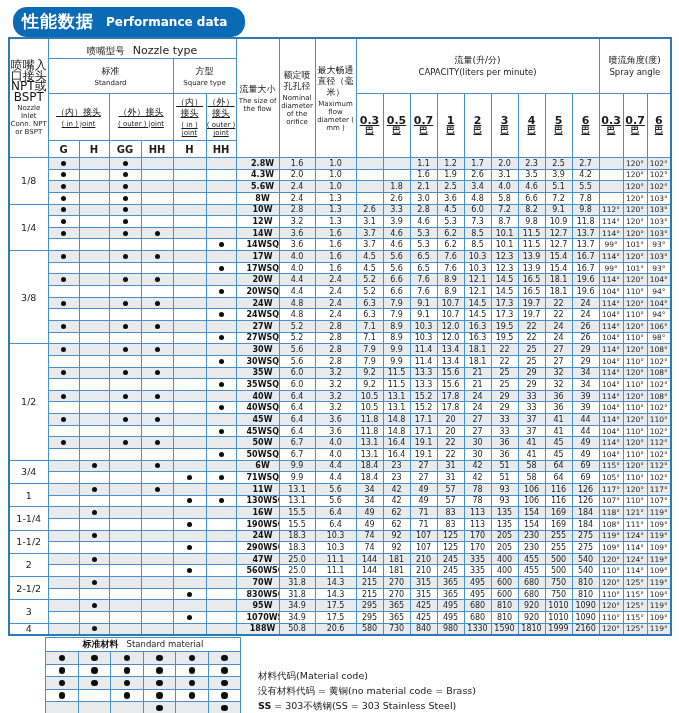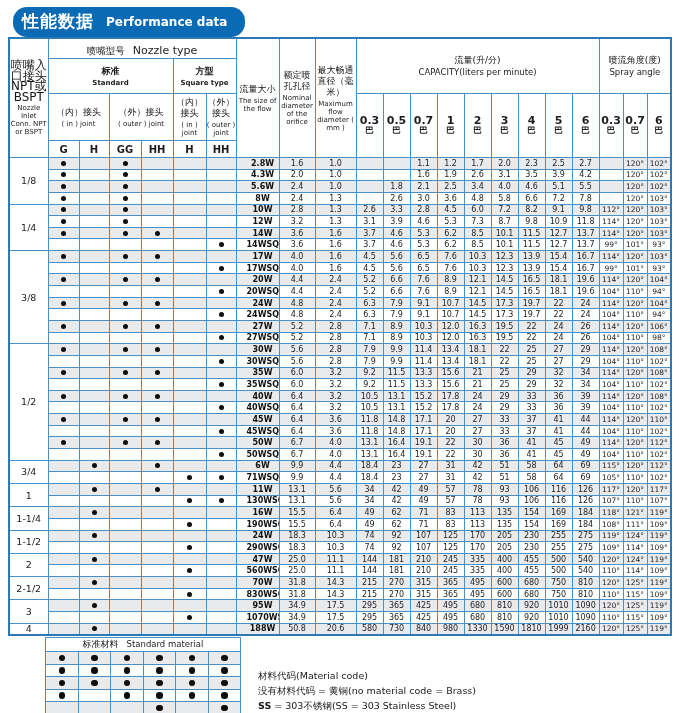--- a/index.html
+++ b/index.html
@@ -23,22 +23,22 @@
   table.perf th,table.perf td{
     border:1px solid #4a90c8;padding:0;text-align:center;vertical-align:middle;
     overflow:hidden;
   }
   thead th{background:#fff;font-weight:normal;}
   .zh{display:block;font-size:9px;line-height:11px;color:#151515;}
   .en{display:block;font-size:7px;line-height:8px;color:#222;margin-top:2px;}
   .zh-inline{font-size:9.5px;color:#151515;}
   .en-inline{font-size:11px;color:#222;margin-left:8px;}
   .r1 th{height:18px;}
-  .r2 th{height:34px;font-weight:bold;}
-  .r3 th{height:46px;}
+  .r2 th{height:34px;}
+  .r3 th{height:46px;text-decoration:underline;}
   .r4 th{height:16px;}
   th.inlet .zh{font-size:12px;line-height:10.5px;}
   th.vcol{padding:1px;}
   th.grp-cap .zh{font-size:9px;}
   th.grp-cap .en{font-size:8.5px;line-height:9px;}
   th.bar-cell{vertical-align:bottom;padding-bottom:3px;}
   th.bar-cell .bar-num{display:block;font-size:11px;font-weight:bold;line-height:9px;}
   th.bar-cell .bar-unit{display:block;font-size:8.5px;font-weight:bold;line-height:10px;}
   th.letter{font-size:10px;font-weight:bold;height:16px;}
 
@@ -49,21 +49,21 @@
   tbody td.model{font-weight:bold;font-size:8px;color:#111;padding-left:10px;}
   tbody td.ang{font-size:7.5px;}
   span.dot{display:inline-block;width:5px;height:5px;border-radius:50%;background:#0d0d0d;vertical-align:middle;}
 
   table.mat{
     position:absolute;left:45px;top:637px;width:196px;
     border-collapse:collapse;table-layout:fixed;border:1px solid #4a90c8;
   }
   table.mat th,table.mat td{border:1px solid #4a90c8;padding:0;text-align:center;height:11.5px;}
   table.mat th{background:#fff;font-size:9px;font-weight:normal;height:13px;}
-  table.mat th .mat-zh{font-weight:normal;color:#151515;}
+  table.mat th .mat-zh{font-weight:bold;color:#151515;}
   table.mat th .mat-en{margin-left:8px;color:#222;font-size:8.5px;}
   table.mat tr.g td{background:#e9eaec;}
   table.mat tr.w td{background:#fff;}
   table.mat span.dot{width:6.5px;height:6.5px;}
 
   .legend{position:absolute;left:258px;top:668px;width:400px;}
   .leg-line{font-size:9.5px;line-height:15px;color:#1a1a1a;white-space:nowrap;}
   .leg-line strong{font-weight:bold;margin-top:8px;}
 </style>
 </head>

